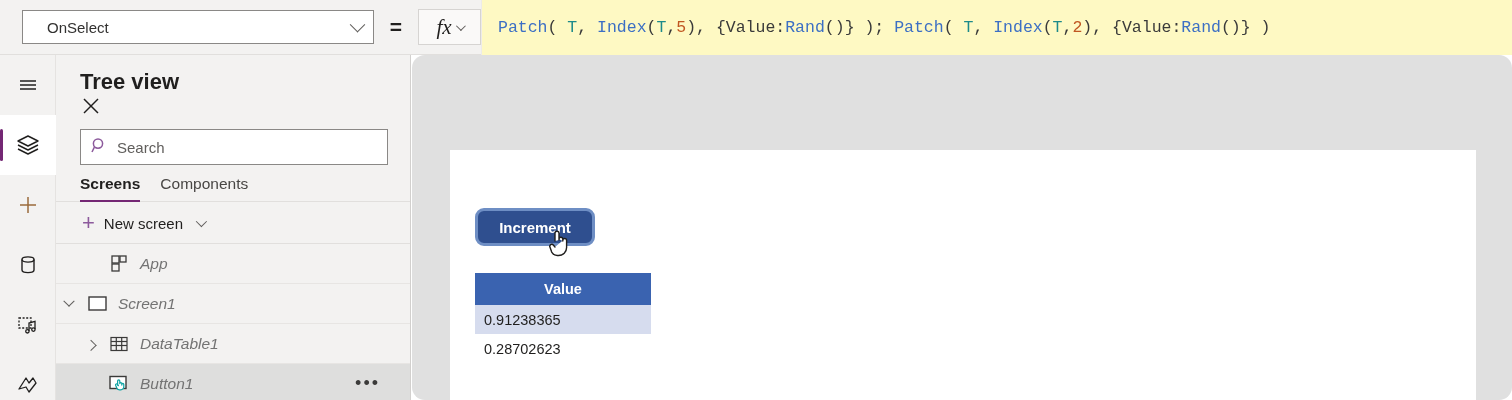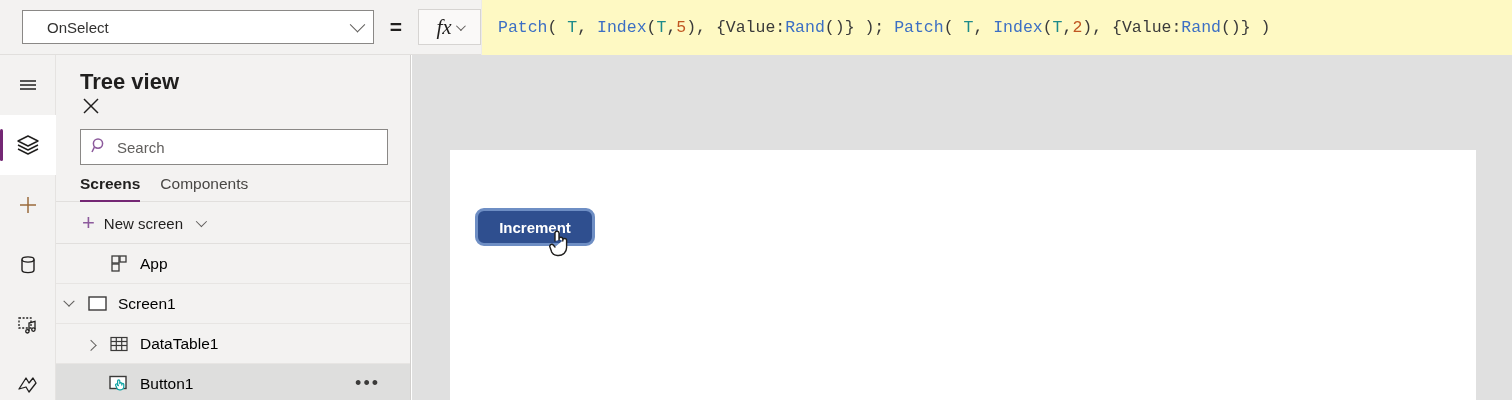--- a/index.html
+++ b/index.html
@@ -164,34 +164,35 @@
   .tw-ar {
     width: 8px; height: 8px;
     border-right: 1.5px solid #605e5c;
     border-bottom: 1.5px solid #605e5c;
   }
   .tw-ar.down { transform: rotate(45deg) translate(-2px,-2px); }
   .tw-ar.right { transform: rotate(-45deg) translate(-1px,1px); }
   .tree-row .ticon {
     width: 30px; display: flex; align-items: center; justify-content: center;
   }
-  .tree-row .tlabel { font-size: 15.5px; color: #000000; margin-left: 6px; }
+  .tree-row .tlabel { font-size: 15.5px; color: #737373; margin-left: 6px; font-style: italic; }
   .tree-row .ellipsis {
     position: absolute; right: 30px;
     font-size: 18px; color: #3b3a39; letter-spacing: 2px;
     line-height: 0.6;
   }
   .indent-1 { padding-left: 22px; }
   .indent-2 { padding-left: 48px; }
 
   
   #canvas-area {
     position: absolute; left: 412px; top: 55px;
     width: 1100px; height: 345px;
     background: #e0e0e0;
+    border-radius: 13px;
   }
   #app-canvas {
     position: absolute; left: 38px; top: 95px;
     width: 1026px; height: 250px;
     background: #ffffff;
   }
   #increment-button {
     position: absolute; left: 25px; top: 58px;
     width: 120px; height: 38px;
     background: #2f4f8f;
@@ -403,14 +404,19 @@
   <div id="app-canvas">
 
     <div id="increment-button">Increment</div>
 
     <div id="hand-cursor">
       <svg width="26" height="32" viewBox="0 0 26 32">
         <path d="M8 13 V5.2 a2 2 0 0 1 4 0 V12 M12 11.2 a1.9 1.9 0 0 1 3.8 0 V13 M15.8 12.4 a1.9 1.9 0 0 1 3.8 0 V19.5 a8 8 0 0 1 -8 8 h-1.3 a6.5 6.5 0 0 1 -5.6 -3.4 L3 19.2 a2 2 0 0 1 3.3 -2.2 L8 19" fill="#ffffff" stroke="#201f1e" stroke-width="1.4" stroke-linejoin="round" stroke-linecap="round"></path>
       </svg>
     </div>
 
+    <div id="data-table">
+      <div id="table-header">Value</div>
+      <div class="table-row alt">0.91238365</div>
+      <div class="table-row">0.28702623</div>
+    </div>
   </div>
 </div>
 
 </body></html>

